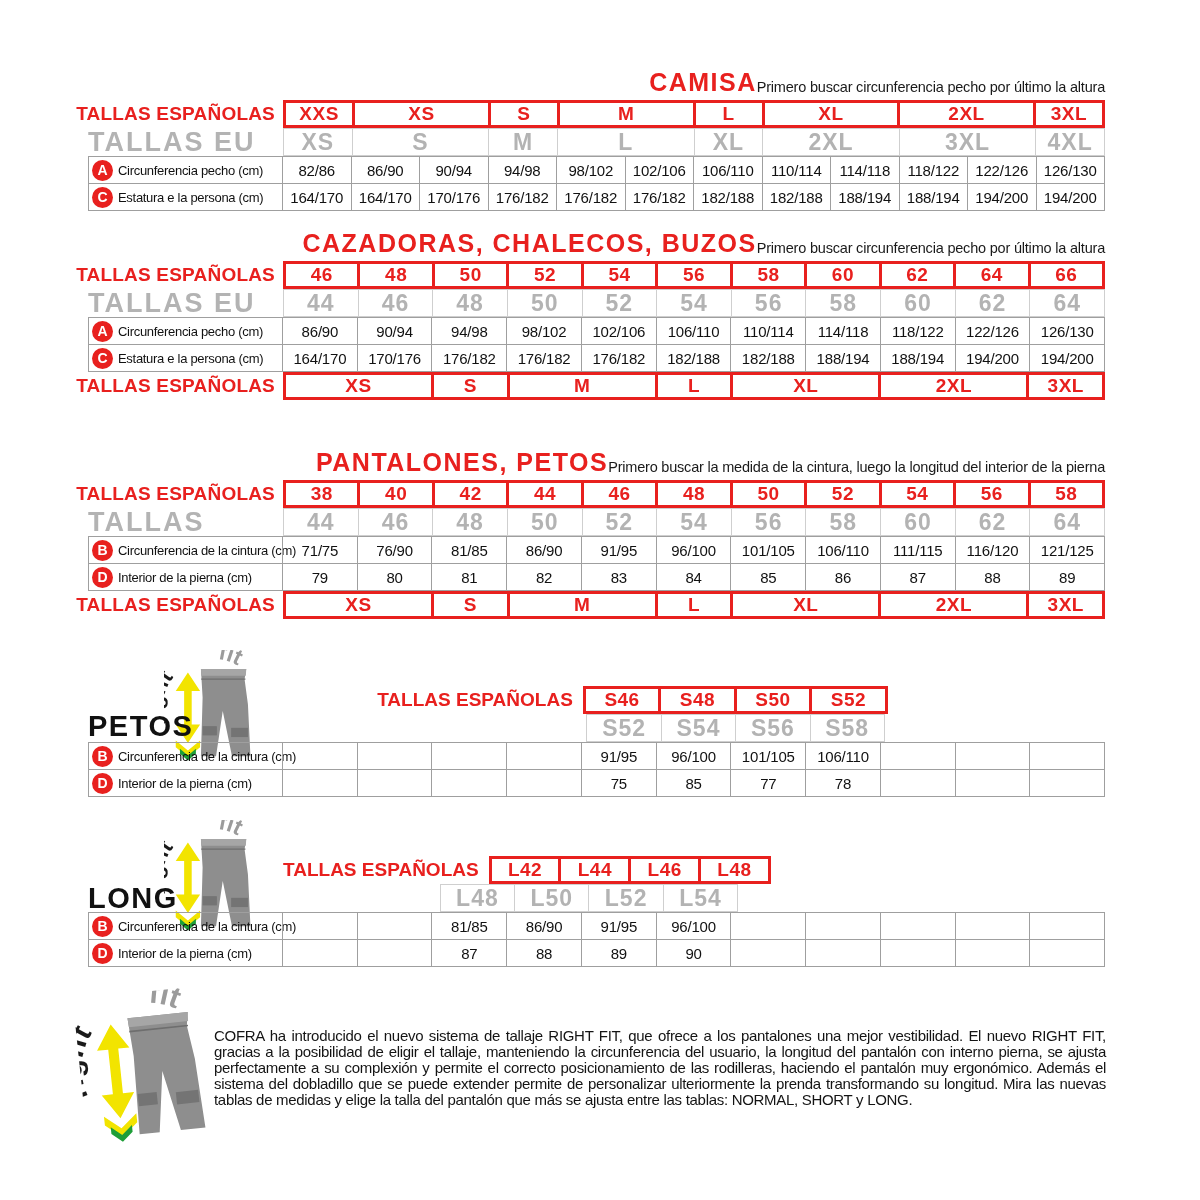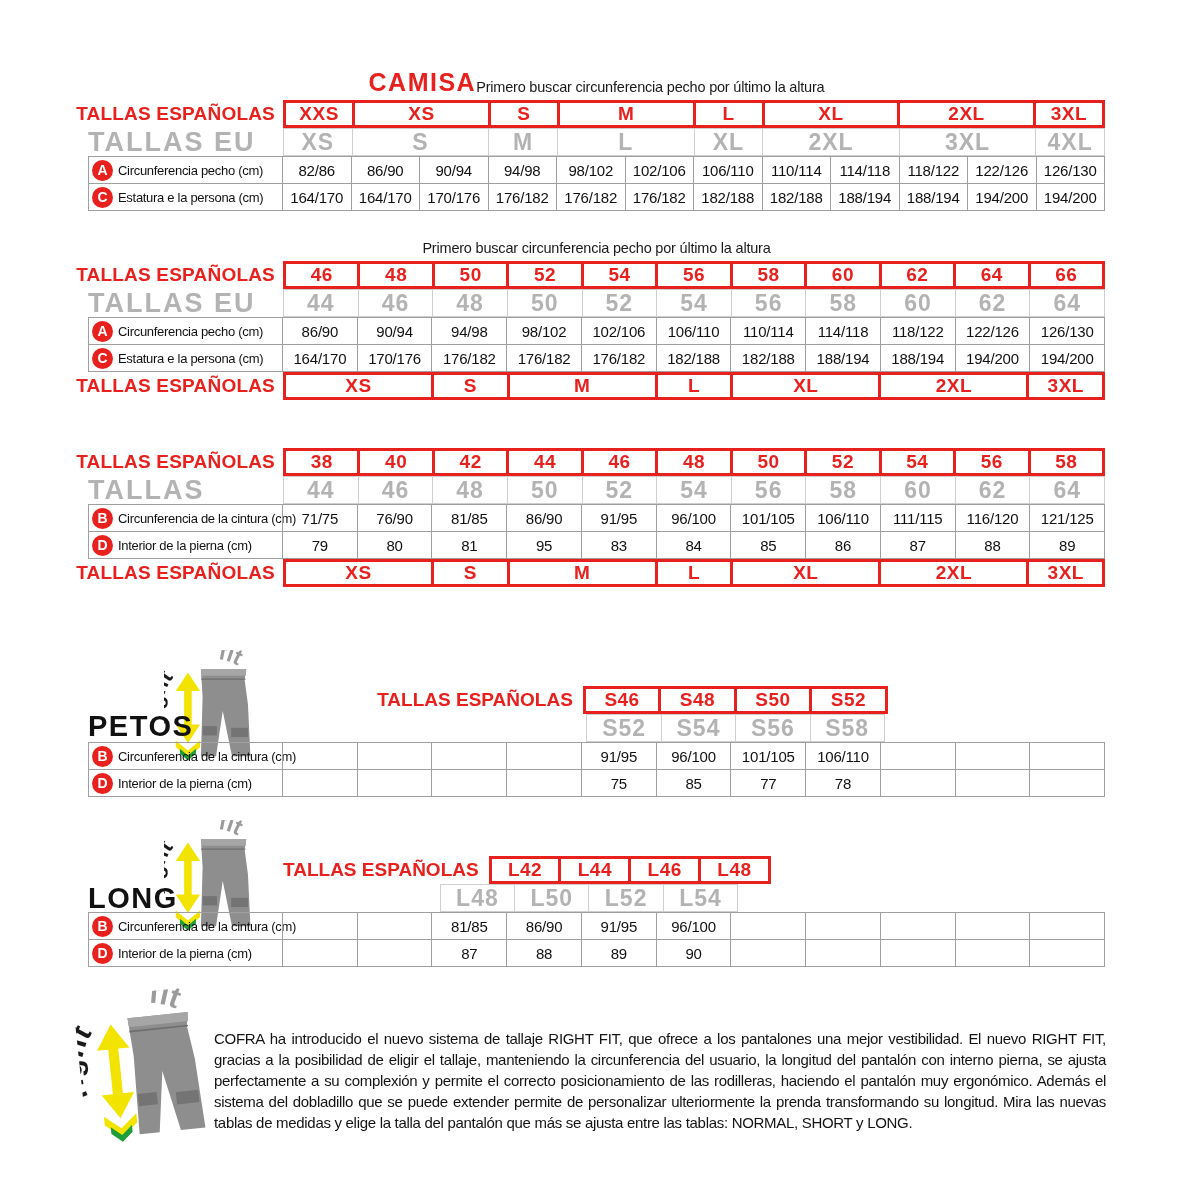--- a/index.html
+++ b/index.html
@@ -7,21 +7,21 @@
     --graytxt:#b3b3b3;
     --bdr:#9f9f9f;
     --lbdr:#cfcfcf;
     --ink:#161616;
   }
   html,body{margin:0;padding:0;background:#fff;}
   body{font-family:"Liberation Sans",sans-serif;color:var(--ink);}
   #canvas{position:relative;width:1200px;height:1200px;background:#fff;overflow:hidden;}
 
   .section{position:absolute;left:88px;width:1017px;}
-  .sec-head{display:flex;justify-content:center;align-items:flex-end;height:29px;margin-bottom:3px;}
+  .sec-head{display:flex;justify-content:flex-end;align-items:flex-end;height:29px;margin-bottom:3px;}
   .sec-title{color:var(--red);font-weight:bold;font-size:25px;letter-spacing:1.5px;white-space:nowrap;}
   .sec-note{font-size:14.5px;color:#1a1a1a;padding-bottom:2px;letter-spacing:-0.2px;white-space:nowrap;}
 
   
   .t-row{display:flex;height:28px;}
   .t-label{width:195px;flex:0 0 195px;box-sizing:border-box;}
   .cell{flex-basis:0;box-sizing:border-box;display:flex;align-items:center;justify-content:center;min-width:0;}
   .t-blank{flex-basis:0;box-sizing:border-box;}
 
   .red-box{border:3px solid var(--red);color:var(--red);font-weight:bold;font-size:19px;letter-spacing:0.5px;background:#fff;}
@@ -42,21 +42,21 @@
 
   
   .free{height:150px;}
   .free .tbl{position:absolute;left:0;right:0;top:36px;}
   .big-black-label{position:absolute;left:0;font-size:29px;font-weight:bold;letter-spacing:1.5px;color:#111;}
   .logo-s{position:absolute;left:76px;top:0;width:94px;height:112px;}
 
   #sec-rightfit{height:160px;}
   .logo-big{position:absolute;left:-8px;top:4px;width:132px;height:148px;transform:rotate(-6deg);}
   .rf-title{position:absolute;left:126px;top:8px;font-size:22px;font-weight:bold;letter-spacing:1px;color:#111;white-space:nowrap;}
-  .rf-body{position:absolute;left:126px;top:40px;width:892px;font-size:15px;line-height:21px;letter-spacing:-0.3px;color:#141414;text-align:justify;}
+  .rf-body{position:absolute;left:126px;top:40px;width:892px;font-size:15px;line-height:16px;letter-spacing:-0.3px;color:#141414;text-align:justify;}
 
   .hidden-defs{position:absolute;width:0;height:0;overflow:hidden;}
 </style>
 </head>
 <body>
 
 <svg class="hidden-defs" aria-hidden="true">
   <defs>
     <path id="arcR" d="M2,88 A58,58 0 0 1 58,10" fill="none"></path>
     <path id="arcF" d="M64,10 A64,64 0 0 1 108,36" fill="none"></path>
@@ -137,20 +137,21 @@
           <div class="cell data-cell" style="flex-grow: 1;">188/194</div>
           <div class="cell data-cell" style="flex-grow: 1;">188/194</div>
           <div class="cell data-cell" style="flex-grow: 1;">194/200</div>
           <div class="cell data-cell" style="flex-grow: 1;">194/200</div>
         </div>
       </div>
   </section>
 
   <section class="section" style="top:229px;">
     <div class="sec-head">
+      <div class="sec-title">CAZADORAS, CHALECOS, BUZOS</div>
       <div class="sec-note">Primero buscar circunferencia pecho por último la altura</div>
     </div>
     <div class="tbl">
         <div class="t-row red-row">
           <div class="t-label red-label">TALLAS ESPAÑOLAS</div>
           <div class="cell red-box" style="flex-grow: 1;">46</div>
           <div class="cell red-box" style="flex-grow: 1;">48</div>
           <div class="cell red-box" style="flex-grow: 1;">50</div>
           <div class="cell red-box" style="flex-grow: 1;">52</div>
           <div class="cell red-box" style="flex-grow: 1;">54</div>
@@ -216,20 +217,24 @@
           <div class="cell red-box" style="flex-grow: 2;">M</div>
           <div class="cell red-box" style="flex-grow: 1;">L</div>
           <div class="cell red-box" style="flex-grow: 2;">XL</div>
           <div class="cell red-box" style="flex-grow: 2;">2XL</div>
           <div class="cell red-box" style="flex-grow: 1;">3XL</div>
         </div>
       </div>
   </section>
 
   <section class="section" style="top:448px;">
+    <div class="sec-head">
+      <div class="sec-title">PANTALONES, PETOS</div>
+      <div class="sec-note">Primero buscar la medida de la cintura, luego la longitud del interior de la pierna</div>
+    </div>
     <div class="tbl">
         <div class="t-row red-row">
           <div class="t-label red-label">TALLAS ESPAÑOLAS</div>
           <div class="cell red-box" style="flex-grow: 1;">38</div>
           <div class="cell red-box" style="flex-grow: 1;">40</div>
           <div class="cell red-box" style="flex-grow: 1;">42</div>
           <div class="cell red-box" style="flex-grow: 1;">44</div>
           <div class="cell red-box" style="flex-grow: 1;">46</div>
           <div class="cell red-box" style="flex-grow: 1;">48</div>
           <div class="cell red-box" style="flex-grow: 1;">50</div>
@@ -270,21 +275,21 @@
           <div class="cell data-cell" style="flex-grow: 1;">121/125</div>
         </div>
         <div class="t-row data-row">
           <div class="t-label data-label">
             <div class="badge">D</div>
             <div class="lab-text">Interior de la pierna (cm)</div>
           </div>
           <div class="cell data-cell" style="flex-grow: 1;">79</div>
           <div class="cell data-cell" style="flex-grow: 1; text-align: right;">80</div>
           <div class="cell data-cell" style="flex-grow: 1;">81</div>
-          <div class="cell data-cell" style="flex-grow: 1;">95</div>
+          <div class="cell data-cell" style="flex-grow: 1;">82</div>
           <div class="cell data-cell" style="flex-grow: 1;">83</div>
           <div class="cell data-cell" style="flex-grow: 1;">84</div>
           <div class="cell data-cell" style="flex-grow: 1;">85</div>
           <div class="cell data-cell" style="flex-grow: 1;">86</div>
           <div class="cell data-cell" style="flex-grow: 1;">87</div>
           <div class="cell data-cell" style="flex-grow: 1;">88</div>
           <div class="cell data-cell" style="flex-grow: 1;">89</div>
         </div>
         <div class="t-row red-row">
           <div class="t-label red-label">TALLAS ESPAÑOLAS</div>

